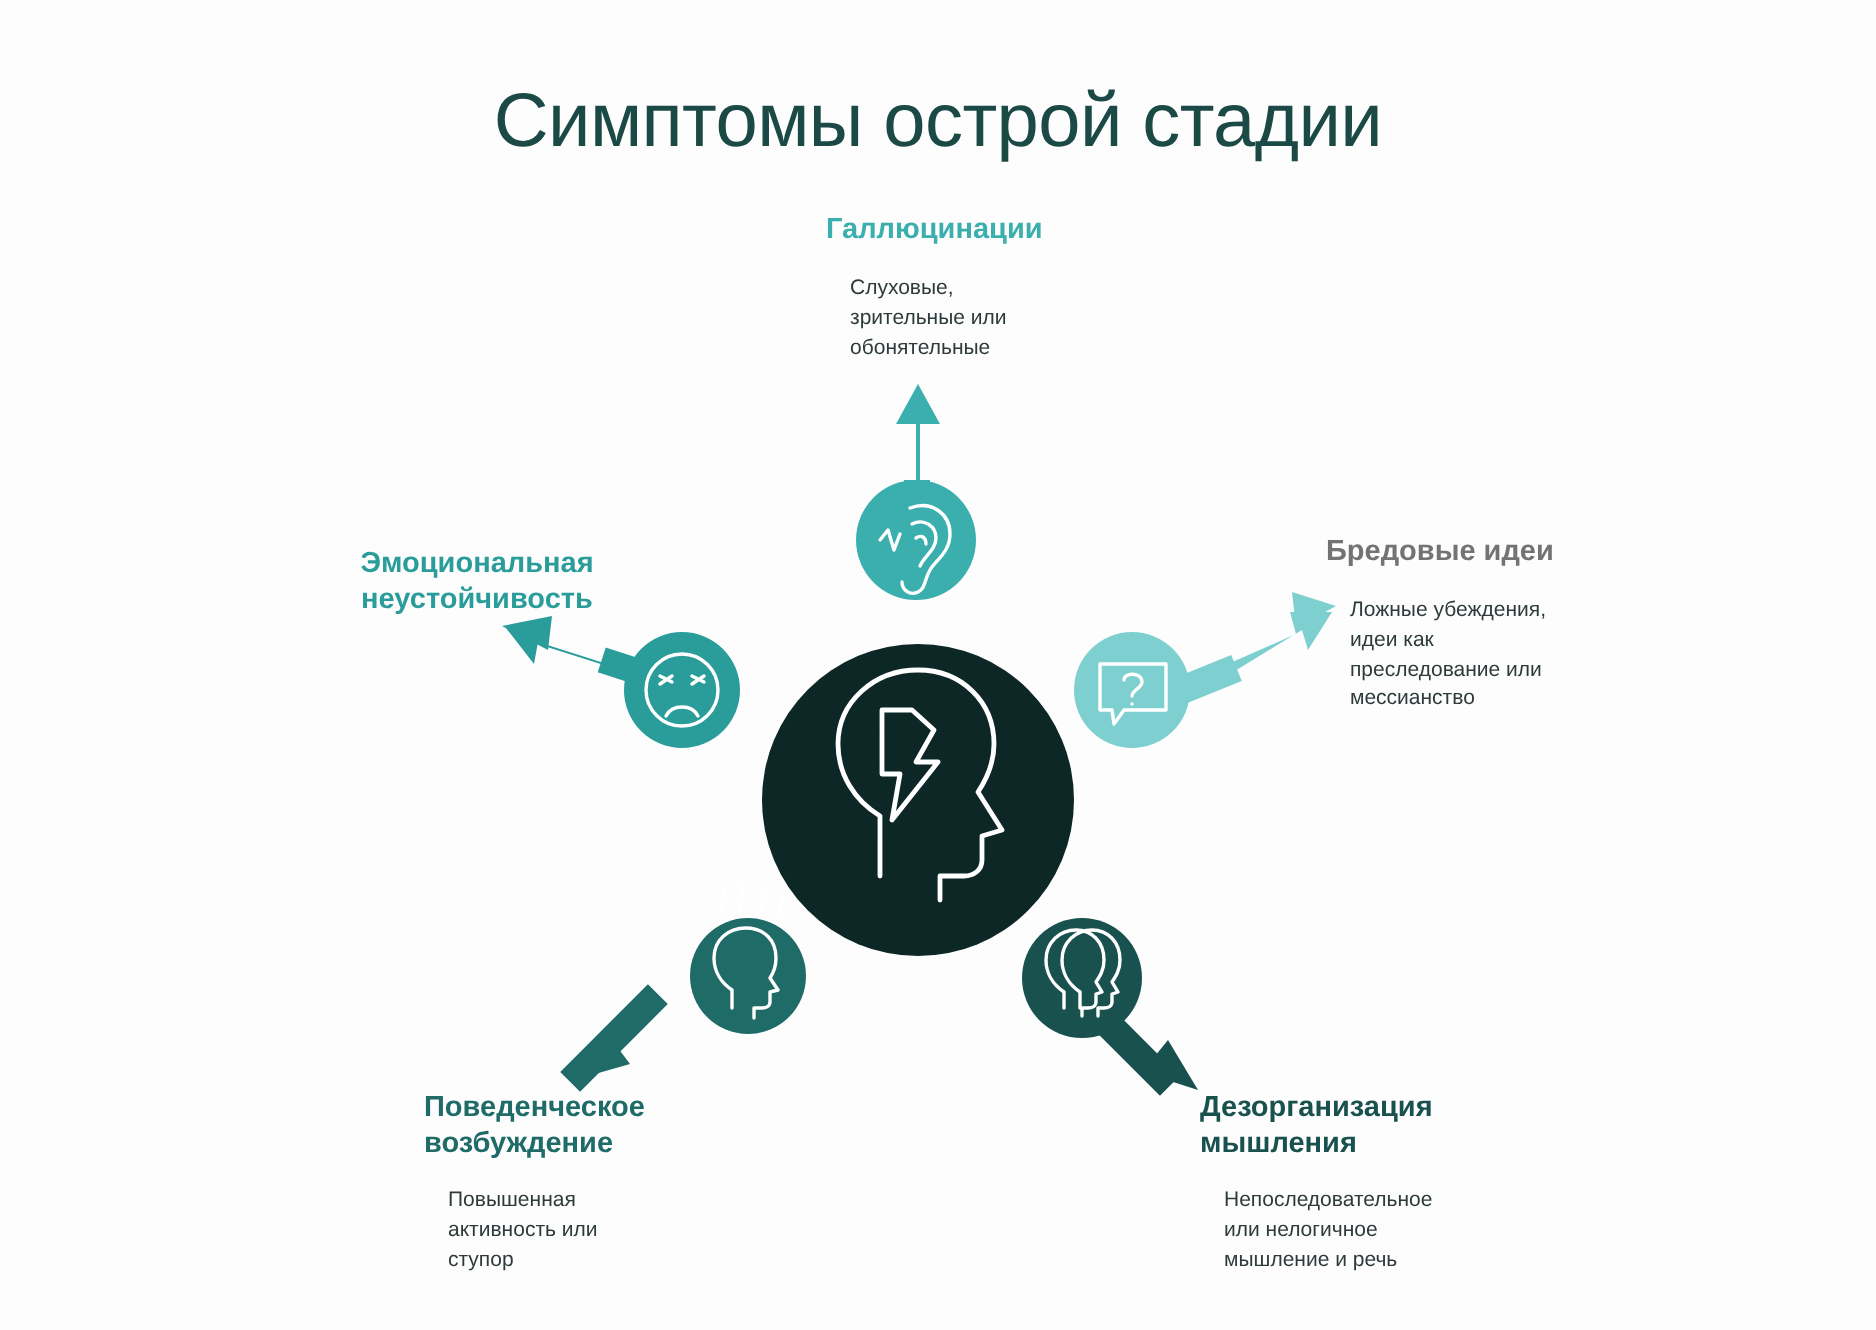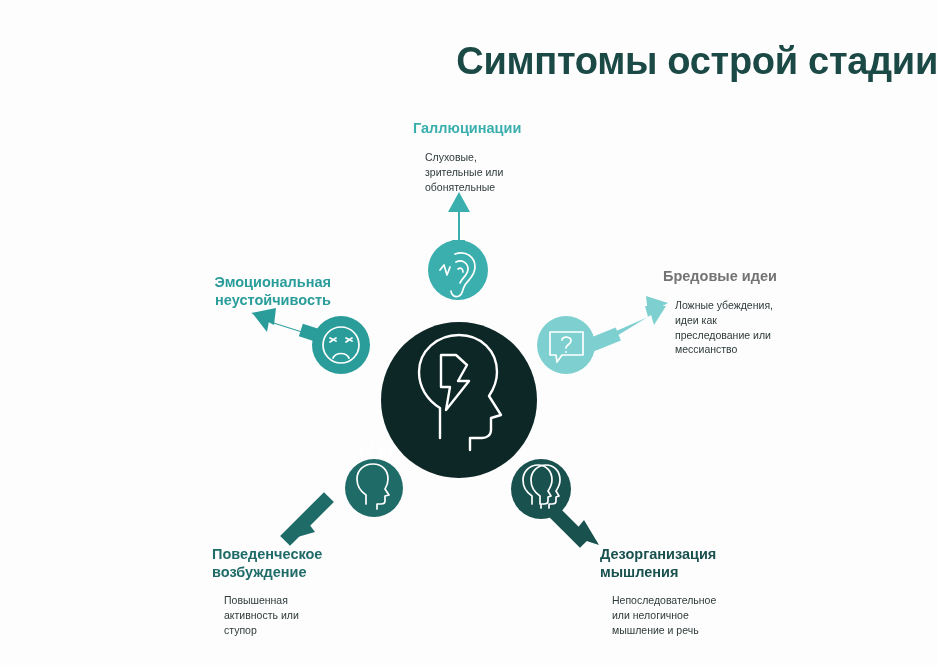--- a/index.html
+++ b/index.html
@@ -18,23 +18,23 @@
   #canvas {
     position: relative;
     width: 938px;
     height: 665px;
   }
   #page-title {
     position: absolute;
     left: 0;
     top: 40px;
     width: 938px;
-    text-align: right;
+    text-align: center;
     font-size: 38px;
-    font-weight: bold;
+    font-weight: normal;
     color: #1b4945;
     letter-spacing: -0.3px;
   }
   #diagram-svg {
     position: absolute;
     left: 0;
     top: 0;
     width: 938px;
     height: 665px;
   }
@@ -51,28 +51,28 @@
   .node-desc {
     font-size: 10.5px;
     line-height: 1.42;
     color: #2f3b3b;
     margin: 12px;
     white-space: pre-line;
   }
   
   #label-hallucinations {
     left: 413px;
-    top: 120px;
+    top: 107px;
     width: 180px;
   }
   #label-emotional {
     left: 146px;
     top: 274px;
     width: 185px;
-    text-align: right;
+    text-align: center;
   }
   #label-delusions {
     left: 663px;
     top: 268px;
     width: 190px;
   }
   #label-behavioral {
     left: 212px;
     top: 546px;
     width: 200px;

